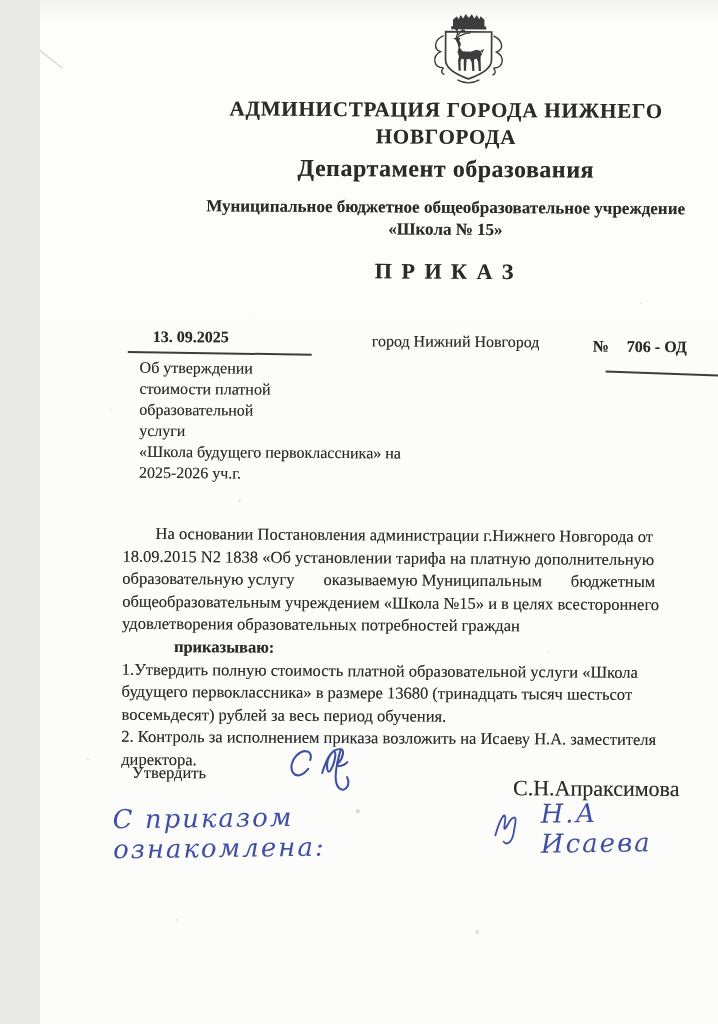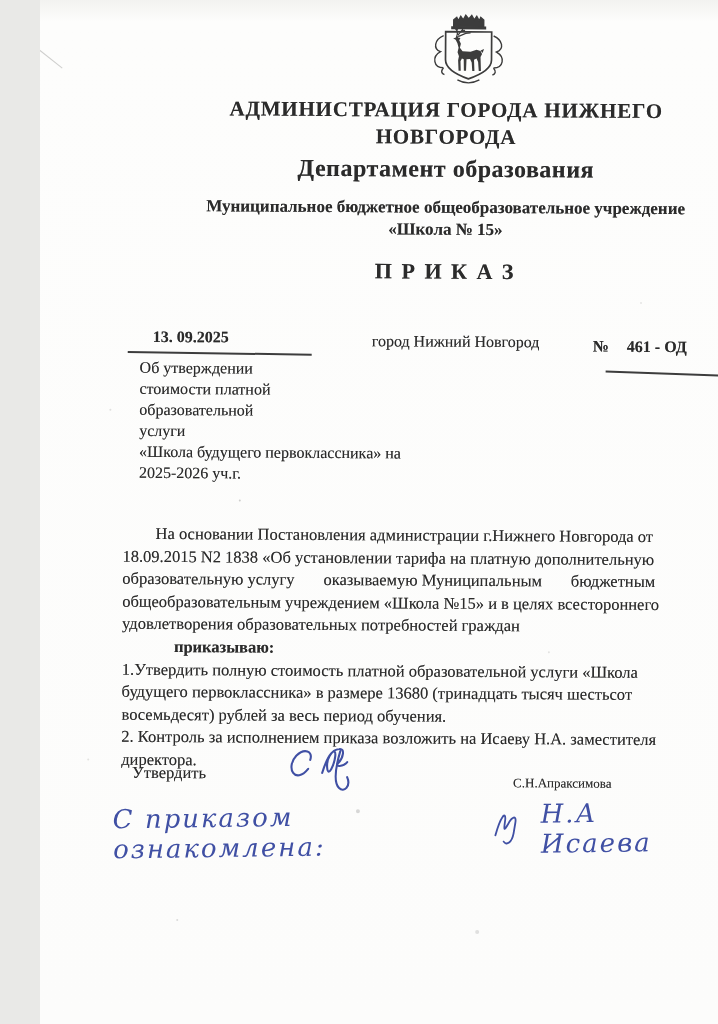--- a/index.html
+++ b/index.html
@@ -39,21 +39,21 @@
   .rule-date{left:88px;top:353px;width:184px;transform:rotate(0.5deg);}
   .rule-num{left:566px;top:371px;width:152px;transform:rotate(1.6deg);}
 
   .subject{position:absolute;left:100px;top:358px;width:320px;font-size:16px;line-height:21px;}
 
   .body-block{position:absolute;left:84px;top:524px;width:592px;font-size:16.5px;line-height:22.6px;}
   .body-block .line{white-space:pre-wrap;}
   .order-word{font-weight:bold;padding-left:52px;}
 
   .sign-role{position:absolute;left:95px;top:764px;font-size:16.5px;}
-  .sign-name{position:absolute;left:476px;top:774px;font-size:13px;text-align:center;}
+  .sign-name{position:absolute;left:476px;top:774px;font-size:22px;text-align:center;}
   .sign-script{position:absolute;left:240px;top:738px;width:100px;height:72px;}
 
   .handwriting{
     position:absolute;left:76px;top:800px;width:590px;
     display:flex;align-items:center;gap:10px;
     transform:rotate(-1.1deg);
     font-style:italic;font-size:26px;letter-spacing:2px;
     font-family:"DejaVu Serif","Liberation Serif",serif;
   }
   .hw-squiggle{width:40px;height:50px;flex:0 0 auto;margin-top:-8px;}
@@ -115,21 +115,21 @@
       <div class="inst-line2">«Школа № 15»</div>
     </div>
 
     <div class="title-block doc-text">П Р И К А З</div>
 
     <div class="meta-date doc-text">13. 09.2025</div>
     <div class="rule rule-date"></div>
     <div class="meta-city doc-text">город Нижний Новгород</div>
     <div class="meta-num doc-text">
       <span>№</span>
-      <span>461 - ОД</span>
+      <span>706 - ОД</span>
     </div>
     <div class="rule rule-num"></div>
 
     <div class="subject doc-text">
         <div class="line">Об утверждении</div>
         <div class="line">стоимости платной</div>
         <div class="line">образовательной</div>
         <div class="line">услуги</div>
         <div class="line">«Школа будущего первоклассника» на</div>
         <div class="line">2025-2026 уч.г.</div>

